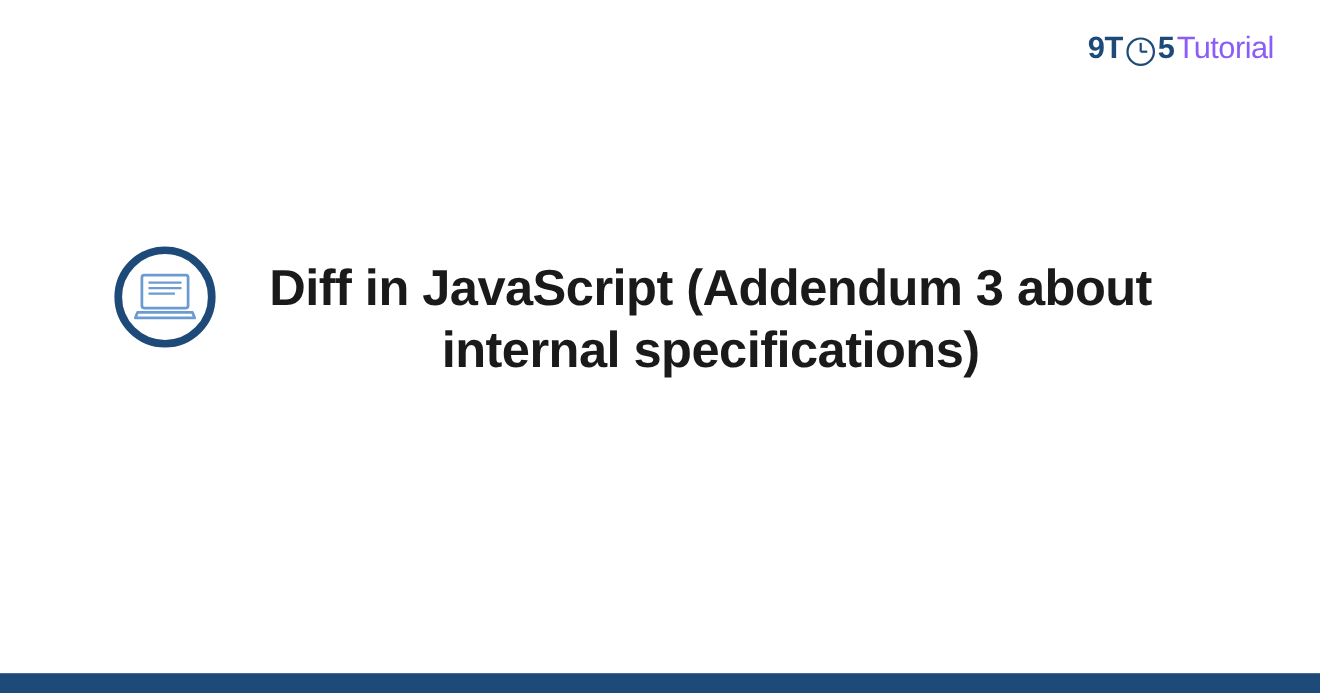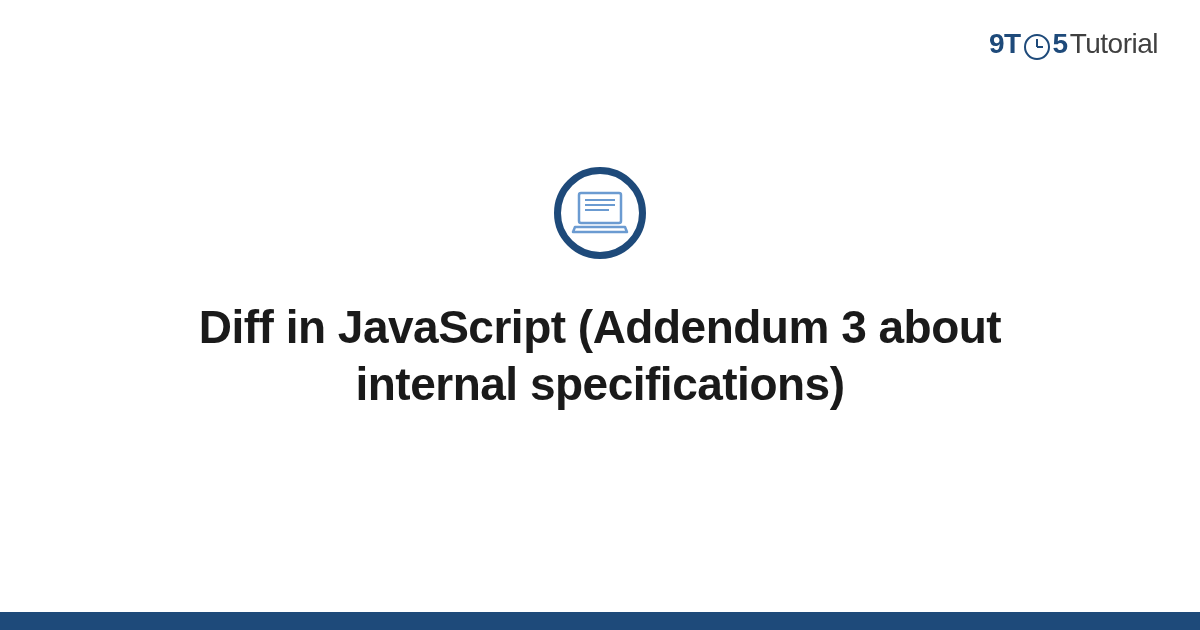--- a/index.html
+++ b/index.html
@@ -61,31 +61,31 @@
     }
     .logo-5 {
       font-size: 28px;
       font-weight: 700;
       color: #1e4a7a;
       letter-spacing: -0.5px;
     }
     .logo-tutorial {
       font-size: 28px;
       font-weight: 400;
-      color: #404040;
+      color: #8b5cf6;
       letter-spacing: -0.5px;
     }
     .main {
       position: absolute;
       top: 0;
       left: 0;
       right: 0;
       bottom: 0;
       display: flex;
-      flex-direction: column;
+      flex-direction: row;
       align-items: center;
       justify-content: center;
       padding-bottom: 50px;
     }
     .icon-wrapper {
       width: 92px;
       height: 92px;
       border: 7px solid #1e4a7a;
       border-radius: 50%;
       display: flex;

